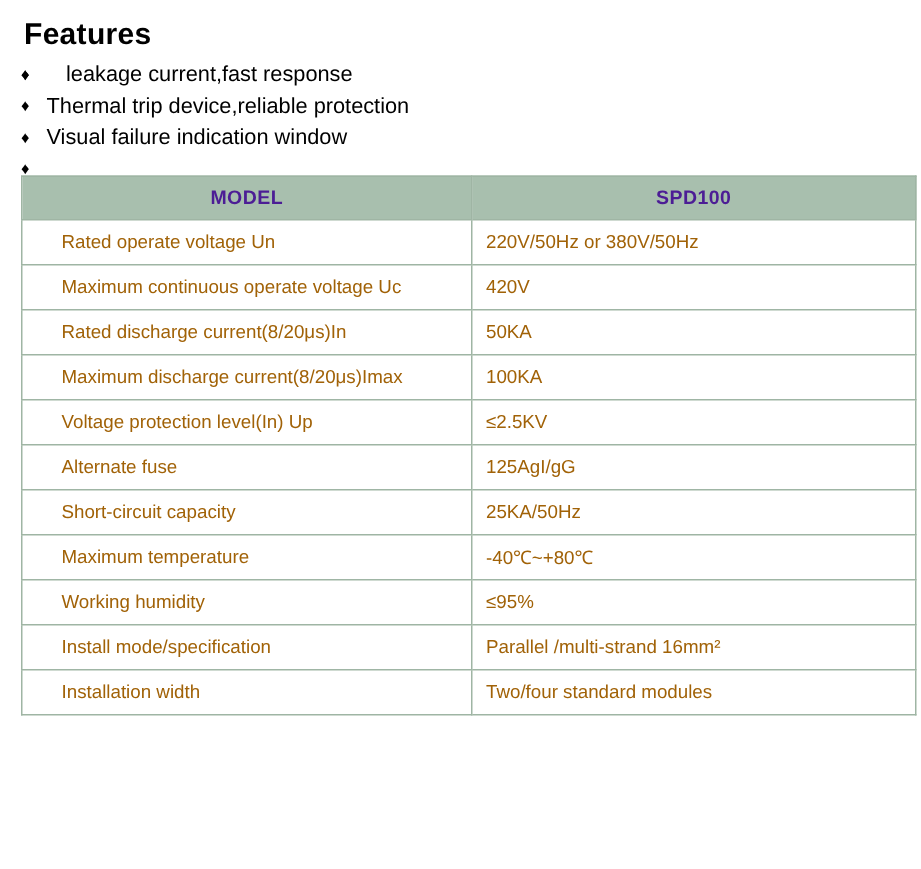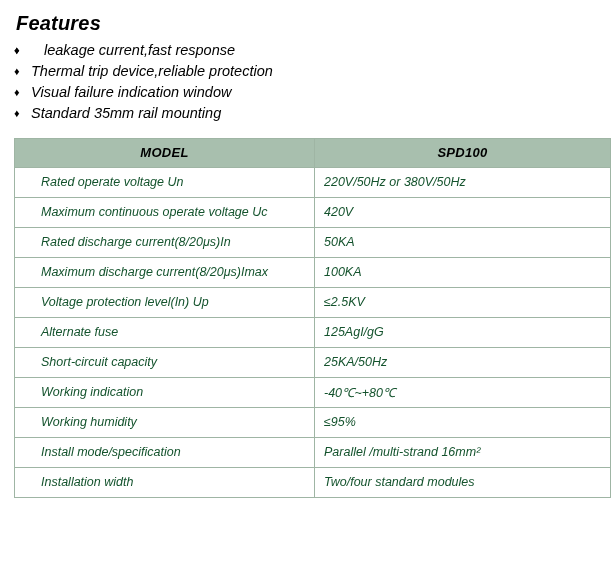--- a/index.html
+++ b/index.html
@@ -13,21 +13,20 @@
     font-family: "Liberation Sans", sans-serif;
     color: #000000;
     overflow: hidden;
   }
   .page {
     position: relative;
     width: 534px;
     height: 579px;
     box-sizing: border-box;
     padding: 10px 25px 0 14px;
-    font-style: italic;
   }
   .features-title {
     font-size: 20px;
     font-weight: bold;
     margin: 2px 0 6px 2px;
     letter-spacing: 0.2px;
   }
   .feature-list {
     list-style: none;
     margin: 0;
@@ -57,33 +56,33 @@
     margin-top: 15px;
     table-layout: fixed;
   }
   table.spec th, table.spec td {
     border: 1px solid #9fb5a4;
     font-size: 12.5px;
     text-align: left;
   }
   table.spec thead th {
     background: #a8bfae;
-    color: #000000;
+    color: #4c1d95;
     font-weight: bold;
     text-align: center;
     height: 24px;
     padding: 2px 6px;
     font-size: 13px;
     letter-spacing: 0.3px;
     margin-top: 32px;
   }
   table.spec tbody td {
     height: 25px;
     padding: 2px 6px;
-    color: #14532d;
+    color: #a16207;
   }
   table.spec tbody td.param {
     padding-left: 26px;
   }
   table.spec tbody td.value {
     padding-left: 9px;
   }
   col.c1 { width: 300px; }
   col.c2 { width: 296px; }
 </style>
@@ -105,21 +104,20 @@
     <li>
       <span class="bullet">♦</span>
       <span>Thermal trip device,reliable protection</span>
     </li>
     <li>
       <span class="bullet">♦</span>
       <span>Visual failure indication window</span>
     </li>
     <li>
       <span class="bullet">♦</span>
-      <span>Standard 35mm rail mounting</span>
     </li>
   </ul>
 
   <table class="spec">
     <colgroup>
         <col class="c1">
         <col class="c2">
       </colgroup>
     <thead>
       <tr>
@@ -150,21 +148,21 @@
       </tr>
       <tr>
         <td class="param">Alternate fuse</td>
         <td class="value">125AgI/gG</td>
       </tr>
       <tr>
         <td class="param">Short-circuit capacity</td>
         <td class="value">25KA/50Hz</td>
       </tr>
       <tr>
-        <td class="param">Working indication</td>
+        <td class="param">Maximum temperature</td>
         <td class="value">-40℃~+80℃</td>
       </tr>
       <tr>
         <td class="param">Working humidity</td>
         <td class="value">≤95%</td>
       </tr>
       <tr>
         <td class="param">Install mode/specification</td>
         <td class="value">Parallel /multi-strand 16mm²</td>
       </tr>

